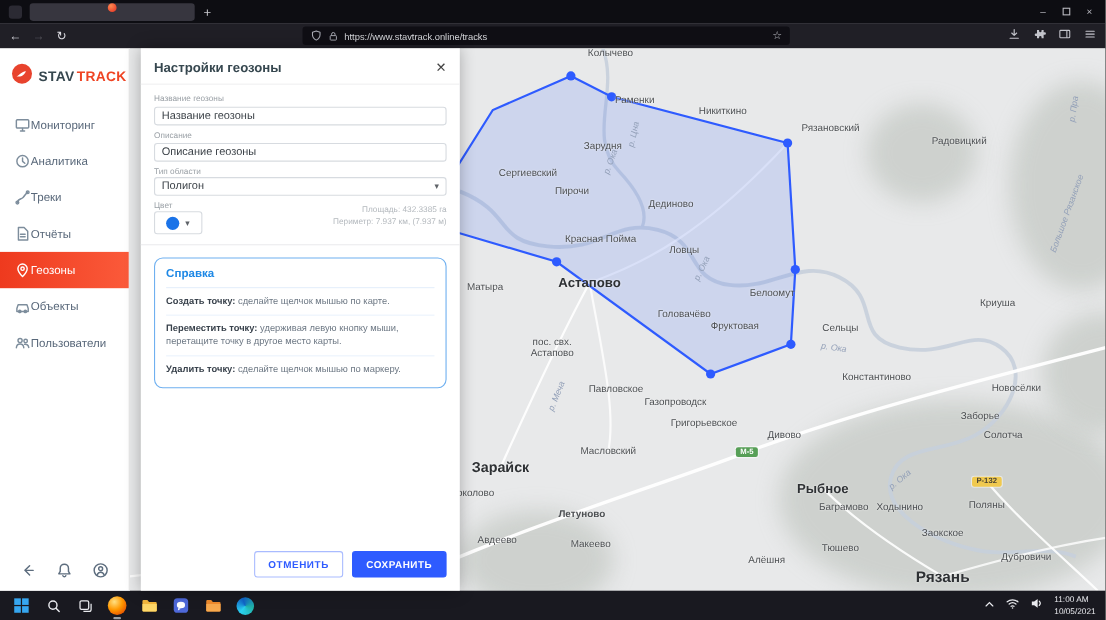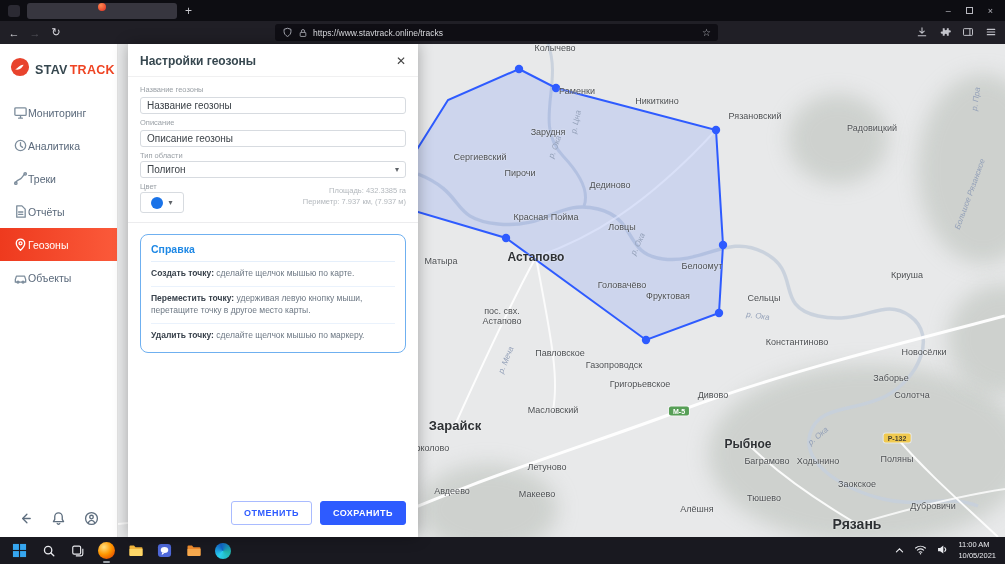--- a/index.html
+++ b/index.html
@@ -221,21 +221,21 @@
           <div class="mlabel" style="left: 595px; top: 351px;">Дивово</div>
           <div class="mlabel" style="left: 773px; top: 334px;">Заборье</div>
           <div class="mlabel" style="left: 794px; top: 351px;">Солотча</div>
           <div class="mlabel" style="left: 435px; top: 366px;">Масловский</div>
           <div class="mlabel town" style="font-size: 13px; left: 337px; top: 381px;">Зарайск</div>
           <div class="mlabel town" style="font-size: 12px; left: 630px; top: 400px;">Рыбное</div>
           <div class="mlabel" style="left: 649px; top: 417px;">Баграмово</div>
           <div class="mlabel" style="left: 700px; top: 417px;">Ходынино</div>
           <div class="mlabel" style="left: 779px; top: 415px;">Поляны</div>
           <div class="mlabel" style="left: 299px; top: 404px;">Ново-Соколово</div>
-          <div class="mlabel" style="left: 429px; top: 423px;">Летуново</div>
+          <div class="mlabel" style="left: 411px; top: 423px; font-weight: bold;">Летуново</div>
           <div class="mlabel" style="left: 334px; top: 447px;">Авдеево</div>
           <div class="mlabel" style="left: 419px; top: 450px;">Макеево</div>
           <div class="mlabel" style="left: 579px; top: 465px;">Алёшня</div>
           <div class="mlabel" style="left: 646px; top: 454px;">Тюшево</div>
           <div class="mlabel" style="left: 739px; top: 440px;">Заокское</div>
           <div class="mlabel" style="left: 815px; top: 462px;">Дубровичи</div>
           <div class="mlabel town" style="font-size: 14px; left: 739px; top: 480px;">Рязань</div>
           <div class="rlabel" style="left: 458px; top: 78px; transform: translate(-50%, -50%) rotate(-78deg);">р. Цна</div>
           <div class="rlabel" style="left: 437px; top: 103px; transform: translate(-50%, -50%) rotate(-70deg);">р. Ока</div>
           <div class="rlabel" style="left: 520px; top: 200px; transform: translate(-50%, -50%) rotate(-65deg);">р. Ока</div>
@@ -313,20 +313,31 @@
           </div>
           <div class="side-item">
             <span class="si-icon">
               <svg viewBox="0 0 16 16">
                 <path d="M2.5 10l1.2-3.5h8.6L13.5 10v3h-11z"></path>
                 <circle cx="5.3" cy="12.9" r="1.1"></circle>
                 <circle cx="10.7" cy="12.9" r="1.1"></circle>
               </svg>
             </span>
             <span class="si-label">Объекты</span>
+          </div>
+          <div class="side-item">
+            <span class="si-icon">
+              <svg viewBox="0 0 16 16">
+                <circle cx="5.6" cy="6" r="2"></circle>
+                <path d="M2 13c.2-2.2 1.6-3.6 3.6-3.6S9 10.8 9.2 13"></path>
+                <circle cx="11" cy="6.4" r="1.7"></circle>
+                <path d="M10 9.6c2-.4 3.8 1 4 3.1"></path>
+              </svg>
+            </span>
+            <span class="si-label">Пользователи</span>
           </div>
         </div>
       <div class="side-bottom">
         <span>
           <svg viewBox="0 0 16 16">
               <path d="M9.5 3.5L5 8l4.5 4.5"></path>
               <path d="M5.5 8H13"></path>
             </svg>
         </span>
         <span>

